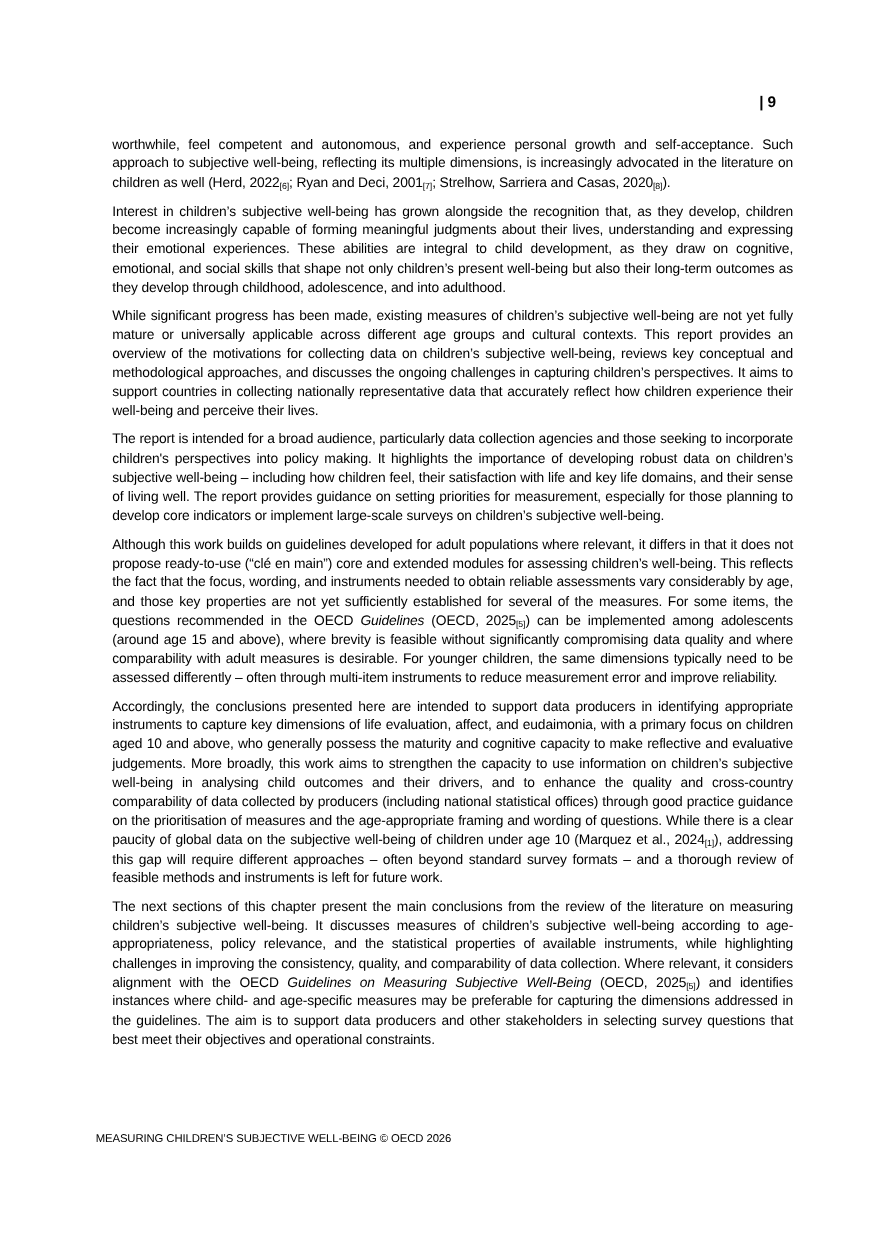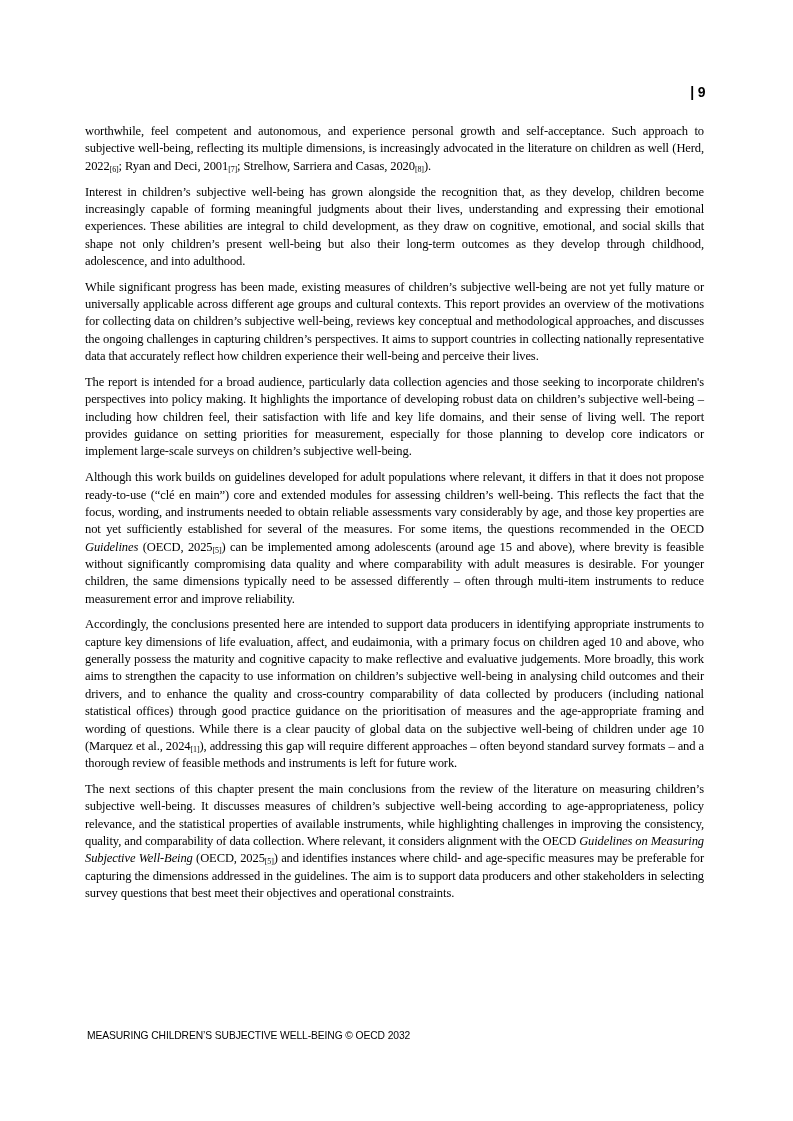--- a/index.html
+++ b/index.html
@@ -23,23 +23,22 @@
       font-weight: bold;
       letter-spacing: 0.5px;
     }
     .page-number .bar {
       font-weight: bold;
       margin-right: 3px;
     }
     .body-text {
       position: absolute;
       top: 123px;
-      left: 85px;
+      left: 102px;
       width: 619px;
-      font-family: Liberation Serif, serif;
     }
     .para {
       margin: 0 0 8.5px 0;
       font-size: 12.55px;
       line-height: 17.35px;
       text-align: justify;
       letter-spacing: -0.12px;
     }
     .para em {
       font-style: italic;
@@ -68,13 +67,13 @@
 <div class="body-text">
   <p class="para"><span>worthwhile, feel competent and autonomous, and experience personal growth and self-acceptance. Such approach to subjective well-being, reflecting its multiple dimensions, is increasingly advocated in the literature on children as well (Herd, 2022</span><sub>[6]</sub><span>; Ryan and Deci, 2001</span><sub>[7]</sub><span>; Strelhow, Sarriera and Casas, 2020</span><sub>[8]</sub><span>).</span></p>
   <p class="para"><span>Interest in children’s subjective well-being has grown alongside the recognition that, as they develop, children become increasingly capable of forming meaningful judgments about their lives, understanding and expressing their emotional experiences. These abilities are integral to child development, as they draw on cognitive, emotional, and social skills that shape not only children’s present well-being but also their long-term outcomes as they develop through childhood, adolescence, and into adulthood.</span></p>
   <p class="para"><span>While significant progress has been made, existing measures of children’s subjective well-being are not yet fully mature or universally applicable across different age groups and cultural contexts. This report provides an overview of the motivations for collecting data on children’s subjective well-being, reviews key conceptual and methodological approaches, and discusses the ongoing challenges in capturing children’s perspectives. It aims to support countries in collecting nationally representative data that accurately reflect how children experience their well-being and perceive their lives.</span></p>
   <p class="para"><span>The report is intended for a broad audience, particularly data collection agencies and those seeking to incorporate children's perspectives into policy making. It highlights the importance of developing robust data on children’s subjective well-being – including how children feel, their satisfaction with life and key life domains, and their sense of living well. The report provides guidance on setting priorities for measurement, especially for those planning to develop core indicators or implement large-scale surveys on children’s subjective well-being.</span></p>
   <p class="para"><span>Although this work builds on guidelines developed for adult populations where relevant, it differs in that it does not propose ready-to-use (“clé en main”) core and extended modules for assessing children’s well-being. This reflects the fact that the focus, wording, and instruments needed to obtain reliable assessments vary considerably by age, and those key properties are not yet sufficiently established for several of the measures. For some items, the questions recommended in the OECD </span><em>Guidelines</em><span> (OECD, 2025</span><sub>[5]</sub><span>) can be implemented among adolescents (around age 15 and above), where brevity is feasible without significantly compromising data quality and where comparability with adult measures is desirable. For younger children, the same dimensions typically need to be assessed differently – often through multi-item instruments to reduce measurement error and improve reliability.</span></p>
   <p class="para"><span>Accordingly, the conclusions presented here are intended to support data producers in identifying appropriate instruments to capture key dimensions of life evaluation, affect, and eudaimonia, with a primary focus on children aged 10 and above, who generally possess the maturity and cognitive capacity to make reflective and evaluative judgements. More broadly, this work aims to strengthen the capacity to use information on children’s subjective well-being in analysing child outcomes and their drivers, and to enhance the quality and cross-country comparability of data collected by producers (including national statistical offices) through good practice guidance on the prioritisation of measures and the age-appropriate framing and wording of questions. While there is a clear paucity of global data on the subjective well-being of children under age 10 (Marquez et al., 2024</span><sub>[1]</sub><span>), addressing this gap will require different approaches – often beyond standard survey formats – and a thorough review of feasible methods and instruments is left for future work.</span></p>
   <p class="para"><span>The next sections of this chapter present the main conclusions from the review of the literature on measuring children’s subjective well-being. It discusses measures of children’s subjective well-being according to age-appropriateness, policy relevance, and the statistical properties of available instruments, while highlighting challenges in improving the consistency, quality, and comparability of data collection. Where relevant, it considers alignment with the OECD </span><em>Guidelines on Measuring Subjective Well-Being</em><span> (OECD, 2025</span><sub>[5]</sub><span>) and identifies instances where child- and age-specific measures may be preferable for capturing the dimensions addressed in the guidelines. The aim is to support data producers and other stakeholders in selecting survey questions that best meet their objectives and operational constraints.</span></p>
 </div>
 
-<div class="footer">MEASURING CHILDREN’S SUBJECTIVE WELL-BEING © OECD 2032</div>
+<div class="footer">MEASURING CHILDREN’S SUBJECTIVE WELL-BEING © OECD 2026</div>
 
 </body></html>

